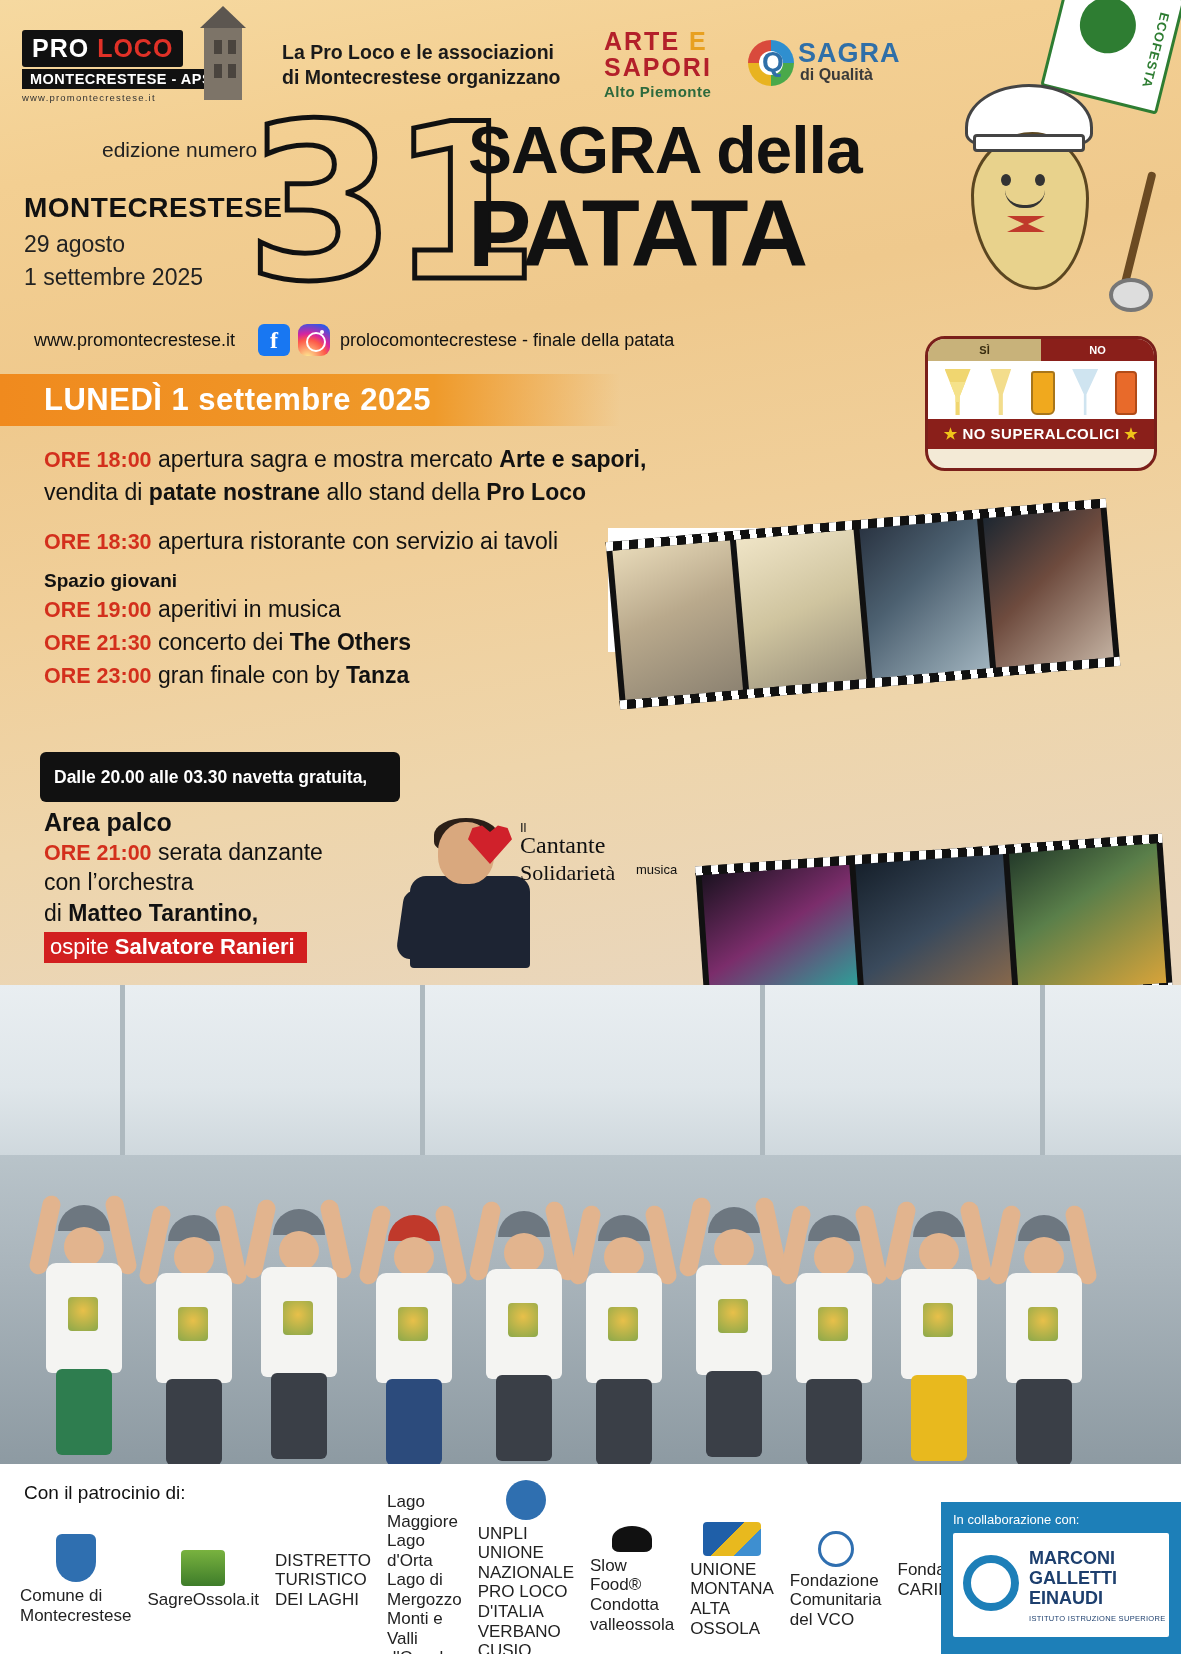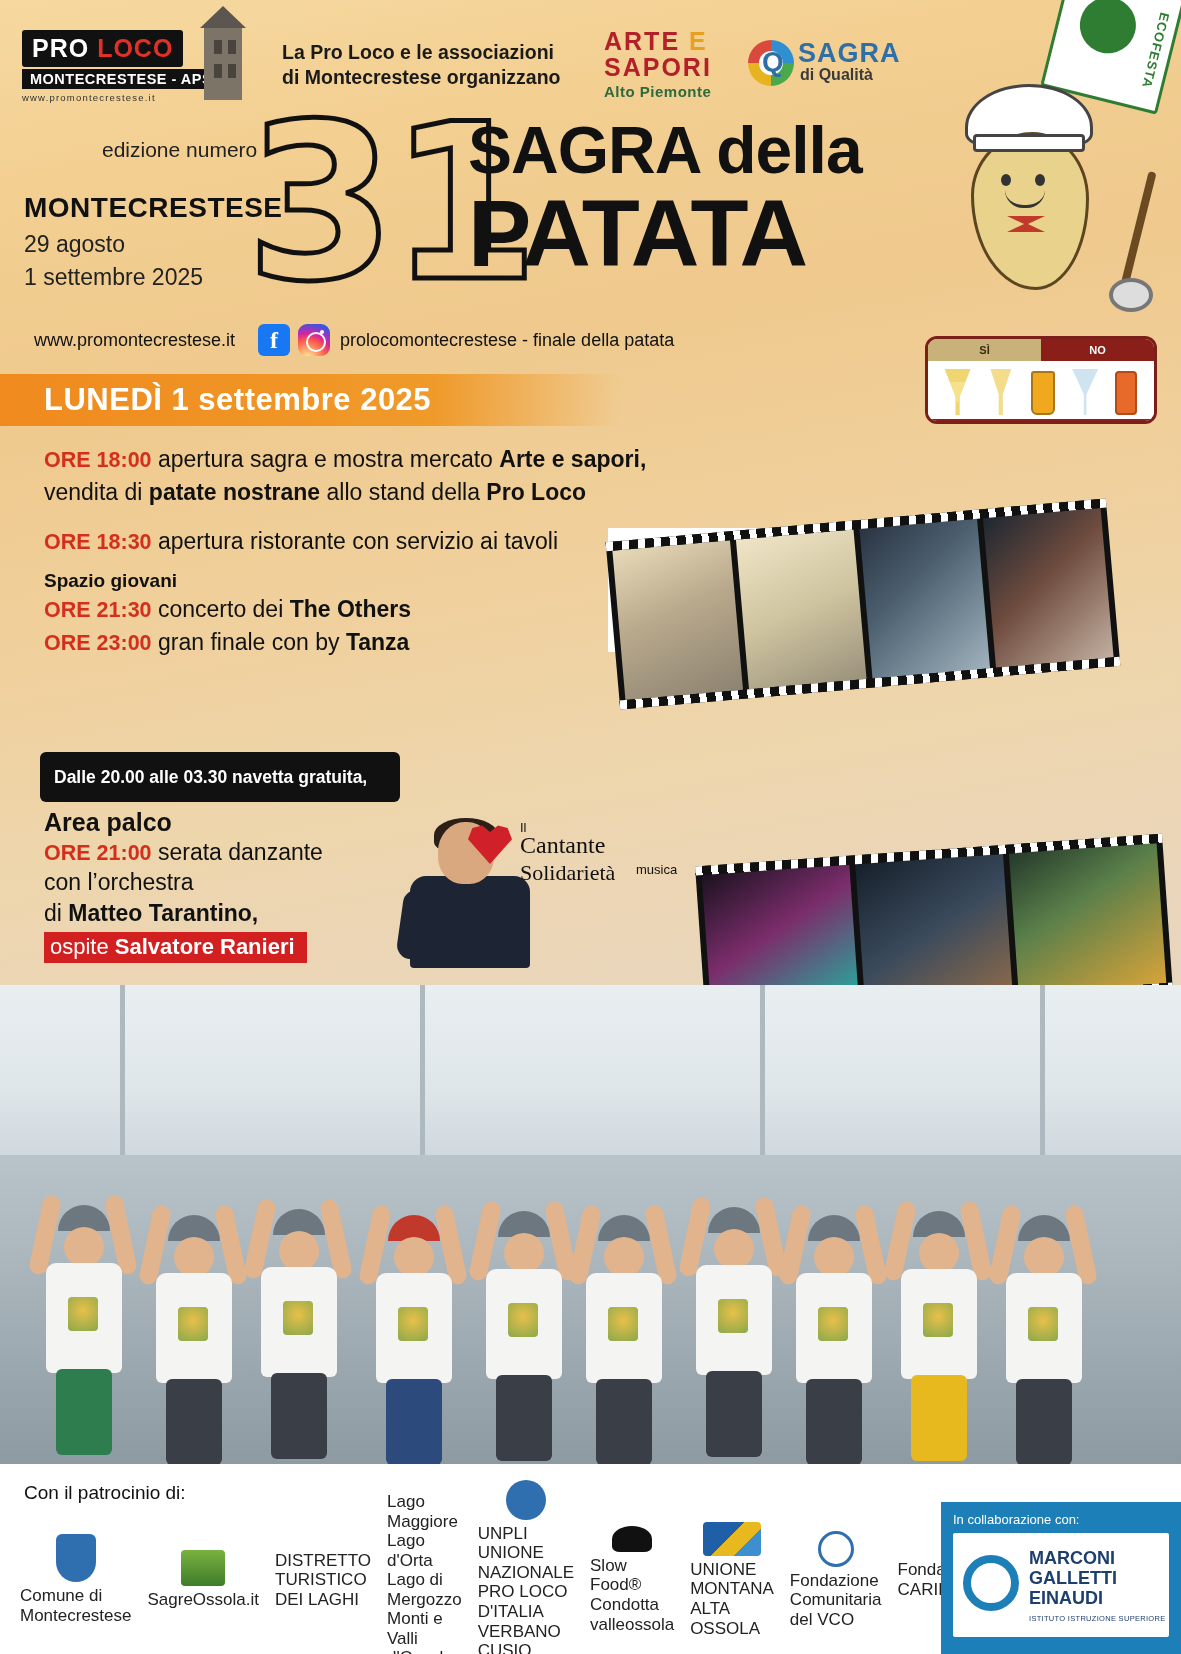--- a/index.html
+++ b/index.html
@@ -135,22 +135,22 @@
   .ig {
     position:absolute; left: 298px; top: 2px; width: 32px; height: 32px;
     border-radius: 9px; background: radial-gradient(circle at 30% 107%, #fdf497 0%, #fd5949 45%, #d6249f 60%, #285AEB 90%);
   }
   .ig::before{ content:""; position:absolute; left:8px; top:8px; width:16px; height:16px; border:2.5px solid #fff; border-radius:50%;}
   .ig::after{ content:""; position:absolute; right:6px; top:6px; width:4px; height:4px; background:#fff; border-radius:50%;}
   .social-handle { position:absolute; left: 340px; top: 8px; font-size: 18px; color:#111;}
 
   
   .alcohol {
-    position:absolute; right: 24px; top: 336px; width: 232px; height: 88px;
-    border: 3px solid #7a1f1a; border-radius: 12px; background:#f3ead6; overflow:hidden;
+    position:absolute; right: 24px; top: 336px; width: 232px; height: 135px;
+    border: 3px solid #7a1f1a; border-radius: 20px; background:#f3ead6; overflow:hidden;
   }
   .alc-top { display:flex; height: 22px; }
   .alc-si { flex:1; background:#c8b27a; color:#3a2d10; font-size:11px; font-weight:900; text-align:center; line-height:22px;}
   .alc-no { flex:1; background:#8a1f1a; color:#fff; font-size:11px; font-weight:900; text-align:center; line-height:22px;}
   .alc-mid { display:flex; height:58px; align-items:flex-end; justify-content:space-around; padding: 0 8px 4px; background:#fff;}
   .glass { width: 26px; height: 46px; position:relative;}
   .g1 { background: linear-gradient(#f5e28a,#f5e28a) no-repeat center/22px 20px; clip-path: polygon(0 0,100% 0,58% 60%,58% 100%,42% 100%,42% 60%); background-color:#f0d670;}
   .g2 { clip-path: polygon(10% 0,90% 0,58% 55%,58% 100%,42% 100%,42% 55%); background:#f3dd8c;}
   .g3 { background:#f0a91e; border-radius: 3px 3px 6px 6px; height: 44px; width:24px; border:2px solid #a8761a;}
   .g4 { clip-path: polygon(0 0,100% 0,55% 55%,55% 100%,45% 100%,45% 55%); background:#cfe4f0;}
@@ -415,20 +415,23 @@
     </div>
     <div class="p-line">
       <span>vendita di </span><span class="bold">patate nostrane</span><span> allo stand della </span><span class="bold">Pro Loco</span>
     </div>
     <div class="p-gap"></div>
     <div class="p-line">
       <span class="ore">ORE 18:30</span><span> apertura ristorante con servizio ai tavoli</span>
     </div>
 
     <div class="sec-title">Spazio giovani</div>
+    <div class="p-line">
+      <span class="ore">ORE 19:00</span><span> aperitivi in musica</span>
+    </div>
     <div class="p-line">
       <span class="ore">ORE 21:30</span><span> concerto dei </span><span class="bold">The Others</span>
     </div>
     <div class="p-line">
       <span class="ore">ORE 23:00</span><span> gran finale con by </span><span class="bold">Tanza</span>
     </div>
   </div>
 
   <div class="qrbox">
     <div class="qr-text" style="white-space:pre-line">Per visualizzare

